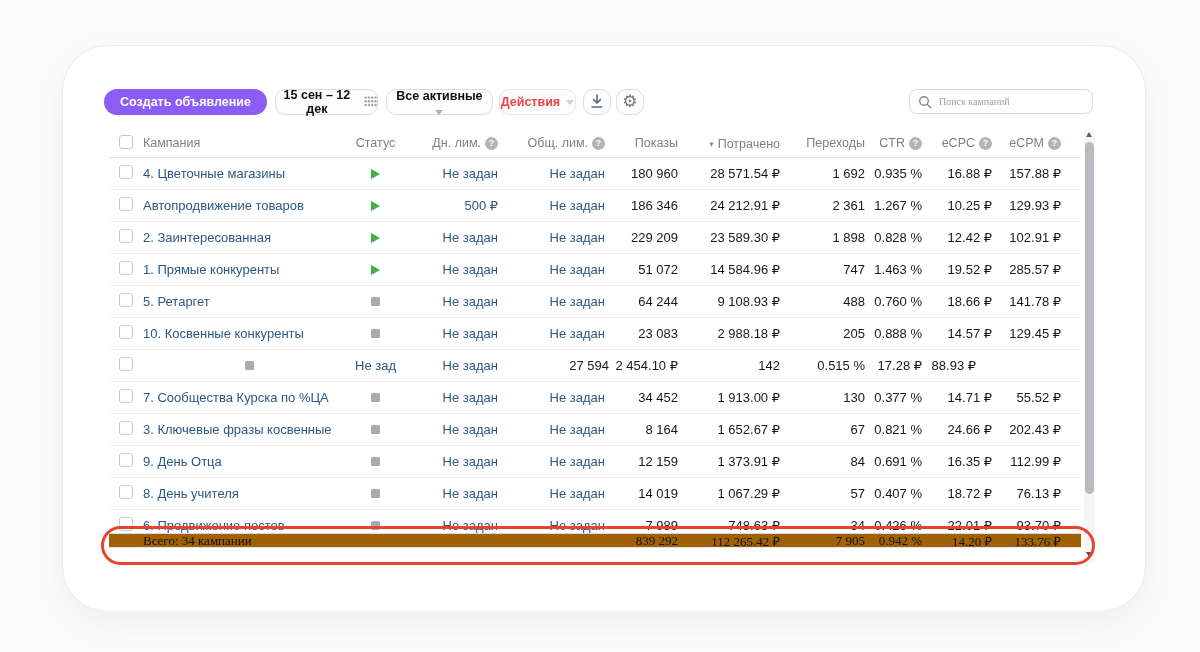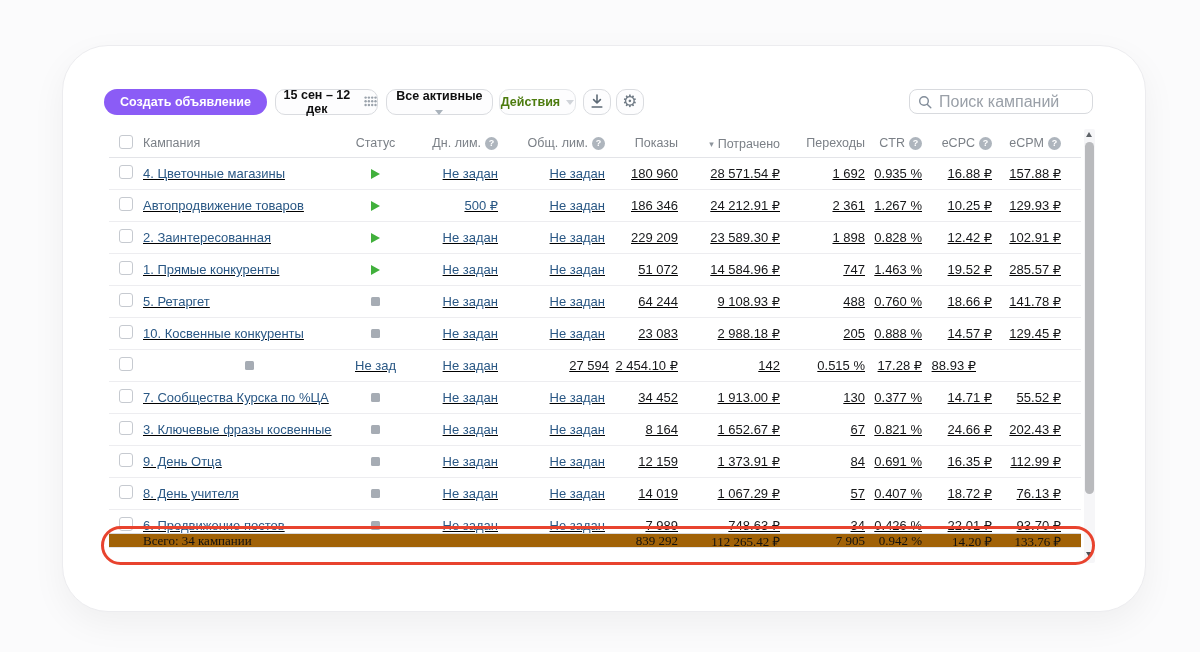--- a/index.html
+++ b/index.html
@@ -15,40 +15,40 @@
     height:26px; display:inline-flex; align-items:center; justify-content:center;
     border:1px solid #dadce0; border-radius:10px; background:#fdfdfe;
     font-family:inherit; font-size:12.5px; font-weight:600; color:#0f0f10; cursor:pointer; gap:6px;
   }
   .btn-primary {
     height:26px; padding:0 16px; border:none; border-radius:13px;
     background:#8b5cf6; color:#fff; font-family:inherit; font-size:12.5px; font-weight:600; cursor:pointer;
   }
   .date-btn { width:103px; margin-left:8px; }
   .filter-btn { width:107px; margin-left:8px;flex-direction:column; }
-  .actions-btn { width:77px; margin-left:6px; color:#4d7c0f; border-color:#e4e6e9; }
+  .actions-btn { width:77px; margin-left:6px; color:#ef4444; border-color:#e4e6e9; }
   .icon-btn { width:28px; margin-left:7px; padding:0; }
   .icon-btn + .icon-btn { margin-left:5px; }
   .chev { width:0; height:0; border-left:4px solid transparent; border-right:4px solid transparent; border-top:5px solid #aab3bc; margin-top:1px; }
   .chev.light { border-top-color:#d0d4d9; }
   .gear-glyph { font-size:17px; line-height:1; color:#6f7a85; font-weight:400; }
   .search {
     margin-left:auto; width:184px; height:25px; border:1px solid #d8dade; border-radius:8px;
     background:#fff; display:flex; align-items:center; padding:0 8px; gap:7px;
   }
   .search input {
-    border:none; outline:none; flex:1; font-family:Liberation Sans, sans-serif; font-size:16px; color:#222; background:transparent; min-width:0;
+    border:none; outline:none; flex:1; font-family:Liberation Serif, serif; font-size:10px; color:#222; background:transparent; min-width:0;
   }
   .search input::placeholder { color:#9aa0a8; }
   
   .table { position:absolute; left:46px; top:83px; width:972px; }
   .row { display:grid; grid-template-columns:34px 212px 41px 110px 107px 69px 102px 85px 57px 70px 85px; align-items:center; }
   .thead { height:29px; border-bottom:1px solid #e3e4e8; color:#7b8087; font-size:12.5px; }
   .thead .c { cursor:pointer; }
-  .tbody { height:375px; overflow:hidden;text-decoration:underline; }
+  .tbody { height:375px; overflow:hidden; }
   .trow { height:32px; border-bottom:1px solid #ededf0; font-size:13px; color:#17181a; cursor:pointer; }
   .tfoot { height:15px; border-top:1px solid #d8d9dd; border-bottom:1px solid #e3e4e8; font-size:13px; color:#111; background:#a16207;font-family:Liberation Serif, serif; }
   .c { white-space:nowrap; overflow:hidden; }
   .c-check { padding-left:10px; }
   .c-status { text-align:center; display:flex; justify-content:center; }
   .num { text-align:right; padding-right:4px; }
   .num-pad8 { text-align:right; padding-right:8px; }
   .num-last { text-align:right; padding-right:20px; }
   .checkbox { display:inline-block; width:14px; height:14px; border:1px solid #c6cad0; border-radius:3px; background:#fff; cursor:pointer; }
   .link { color:#2a5885; text-decoration:none; }

